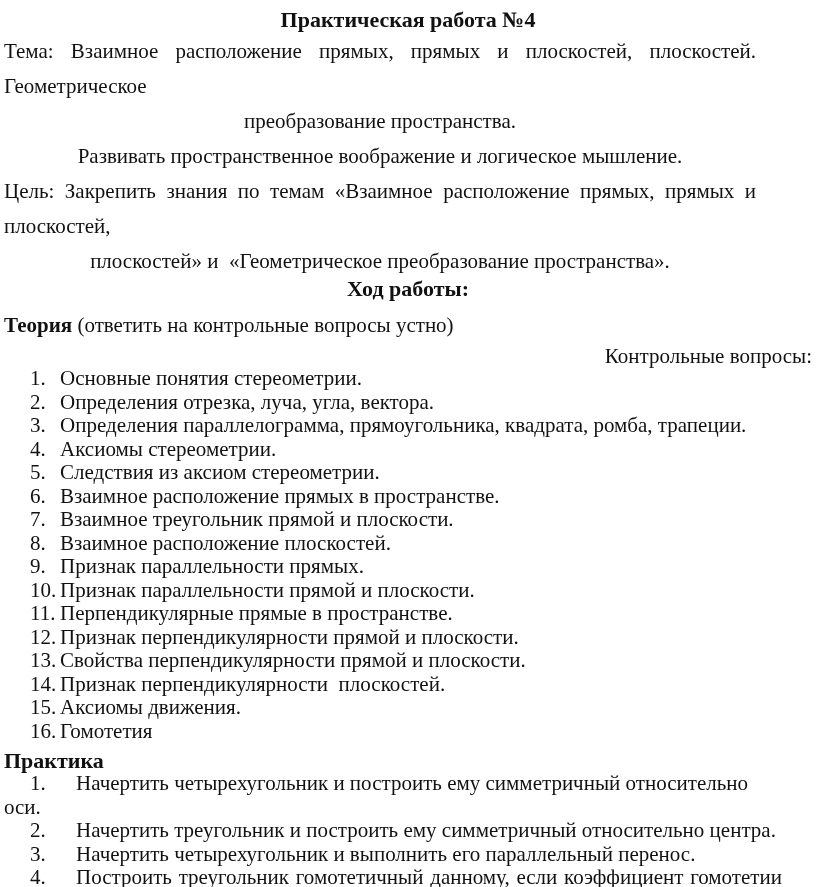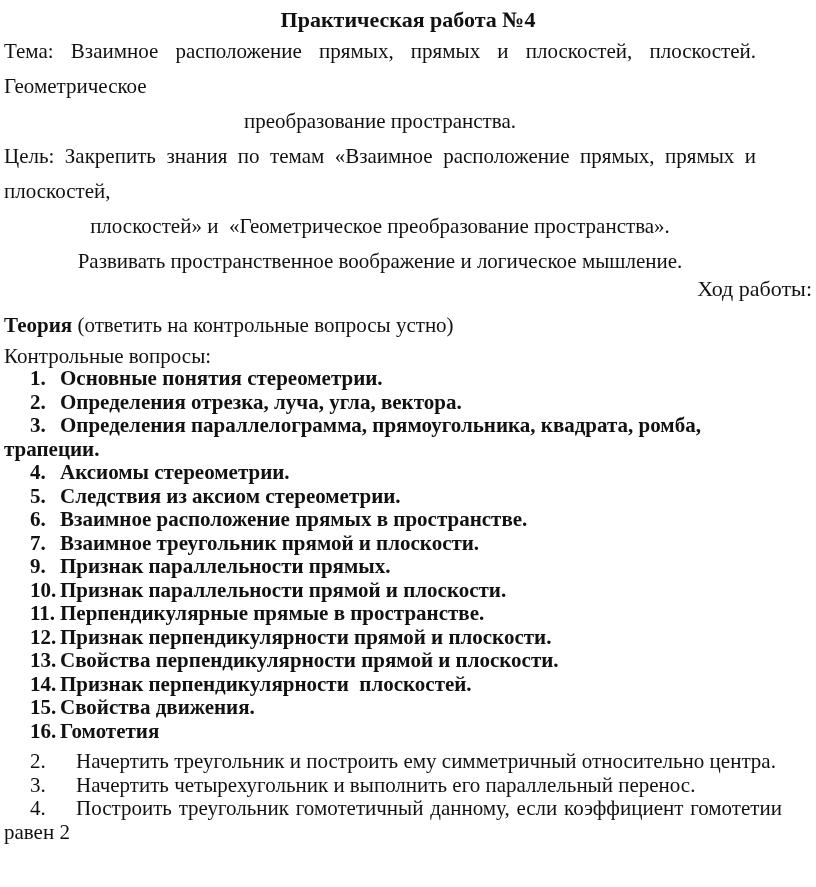--- a/index.html
+++ b/index.html
@@ -22,39 +22,38 @@
     text-align: center;
     margin: 0 4px;
   }
   .para {
     margin: 0 60px 0 4px;
     line-height: 35px;
   }
   .pline { display: block; text-align: center; }
   .jline { text-align: justify; text-align-last: justify; }
   .center-heading {
-    font-weight: normal;
+    font-weight: bold;
     font-size: 22px;
     line-height: 30px;
-    text-align: right;
+    text-align: center;
     margin: -5px 4px 0 4px;
   }
   .theory-line {
     margin: 4px 44px 0 4px;
     line-height: 34px;
   }
   .theory-label { font-weight: bold; }
   .questions-heading {
     line-height: 28px;
-    text-align: left;
+    text-align: right;
     margin: 0 4px;
   }
   .questions {
-    margin: -3px 34px 7px 4px;
-    font-weight: bold;
+    margin: -3px 34px 16px 4px;
   }
   .q-item { line-height: 23.5px; }
   .q-num {
     display: inline-block;
     margin-left: 26px;
     width: 30px;
     vertical-align: baseline;
   }
   .practice-label {
     font-weight: bold;
@@ -82,56 +81,61 @@
 <div class="page">
 
   <div class="doc-title">Практическая работа №4</div>
 
   <div class="para">
     <span class="pline jline">Тема: Взаимное расположение прямых, прямых и плоскостей, плоскостей. Геометрическое</span>
     <span class="pline">преобразование пространства.</span>
   </div>
 
   <div class="para">
-    <span class="pline jline">Цель: Закрепить знания по темам «Взаимное расположение прямых, прямых и плоскостей,</span>
-    <span class="pline">плоскостей» и&nbsp; «Геометрическое преобразование пространства».</span>
+    <span class="pline">Развивать пространственное воображение и логическое мышление.</span>
   </div>
 
   <div class="para">
-    <span class="pline">Развивать пространственное воображение и логическое мышление.</span>
+    <span class="pline jline">Цель: Закрепить знания по темам «Взаимное расположение прямых, прямых и плоскостей,</span>
+    <span class="pline">плоскостей» и&nbsp; «Геометрическое преобразование пространства».</span>
   </div>
 
   <div class="center-heading">Ход работы:</div>
 
   <div class="theory-line">
     <span class="theory-label">Теория</span><span> (ответить на контрольные вопросы устно)</span>
   </div>
 
   <div class="questions-heading">Контрольные вопросы:</div>
 
   <div class="questions" id="questions">
       <div class="q-item"><span class="q-num">1.</span><span>Основные понятия стереометрии.</span></div>
       <div class="q-item"><span class="q-num">2.</span><span>Определения отрезка, луча, угла, вектора.</span></div>
       <div class="q-item"><span class="q-num">3.</span><span>Определения параллелограмма, прямоугольника, квадрата, ромба, трапеции.</span></div>
       <div class="q-item"><span class="q-num">4.</span><span>Аксиомы стереометрии.</span></div>
       <div class="q-item"><span class="q-num">5.</span><span>Следствия из аксиом стереометрии.</span></div>
       <div class="q-item"><span class="q-num">6.</span><span>Взаимное расположение прямых в пространстве.</span></div>
       <div class="q-item"><span class="q-num">7.</span><span>Взаимное треугольник прямой и плоскости.</span></div>
+      <div class="q-item"><span class="q-num">8.</span><span>Взаимное расположение плоскостей.</span></div>
       <div class="q-item"><span class="q-num">9.</span><span>Признак параллельности прямых.</span></div>
       <div class="q-item"><span class="q-num">10.</span><span>Признак параллельности прямой и плоскости.</span></div>
       <div class="q-item"><span class="q-num">11.</span><span>Перпендикулярные прямые в пространстве.</span></div>
       <div class="q-item"><span class="q-num">12.</span><span>Признак перпендикулярности прямой и плоскости.</span></div>
       <div class="q-item"><span class="q-num">13.</span><span>Свойства перпендикулярности прямой и плоскости.</span></div>
       <div class="q-item"><span class="q-num">14.</span><span>Признак перпендикулярности&nbsp; плоскостей.</span></div>
-      <div class="q-item"><span class="q-num">15.</span><span>Свойства движения.</span></div>
+      <div class="q-item"><span class="q-num">15.</span><span>Аксиомы движения.</span></div>
       <div class="q-item"><span class="q-num">16.</span><span>Гомотетия</span></div>
     </div>
 
+  <div class="practice-label">Практика</div>
 
   <div class="practice" id="practice">
+      <div class="p-item">
+        <span class="p-line1"><span class="p-num">1.</span><span>Начертить четырехугольник и построить ему симметричный относительно оси.</span></span>
+      </div>
       <div class="p-item">
         <span class="p-line1"><span class="p-num">2.</span><span>Начертить треугольник и построить ему симметричный относительно центра.</span></span>
       </div>
       <div class="p-item">
         <span class="p-line1"><span class="p-num">3.</span><span>Начертить четырехугольник и выполнить его параллельный перенос.</span></span>
       </div>
       <div class="p-item">
         <span class="p-line1 jline"><span class="p-num">4.</span><span>Построить треугольник гомотетичный данному, если коэффициент гомотетии</span></span>
         <span class="p-line2">равен 2</span>
       </div>

